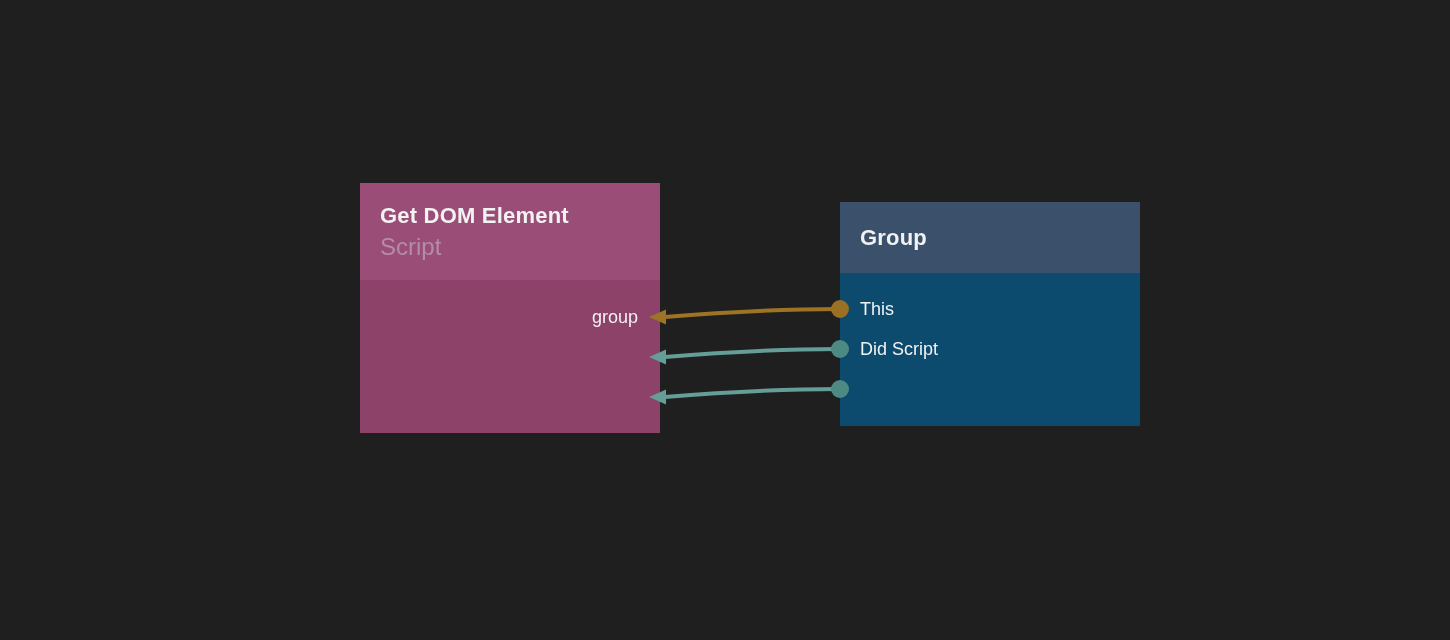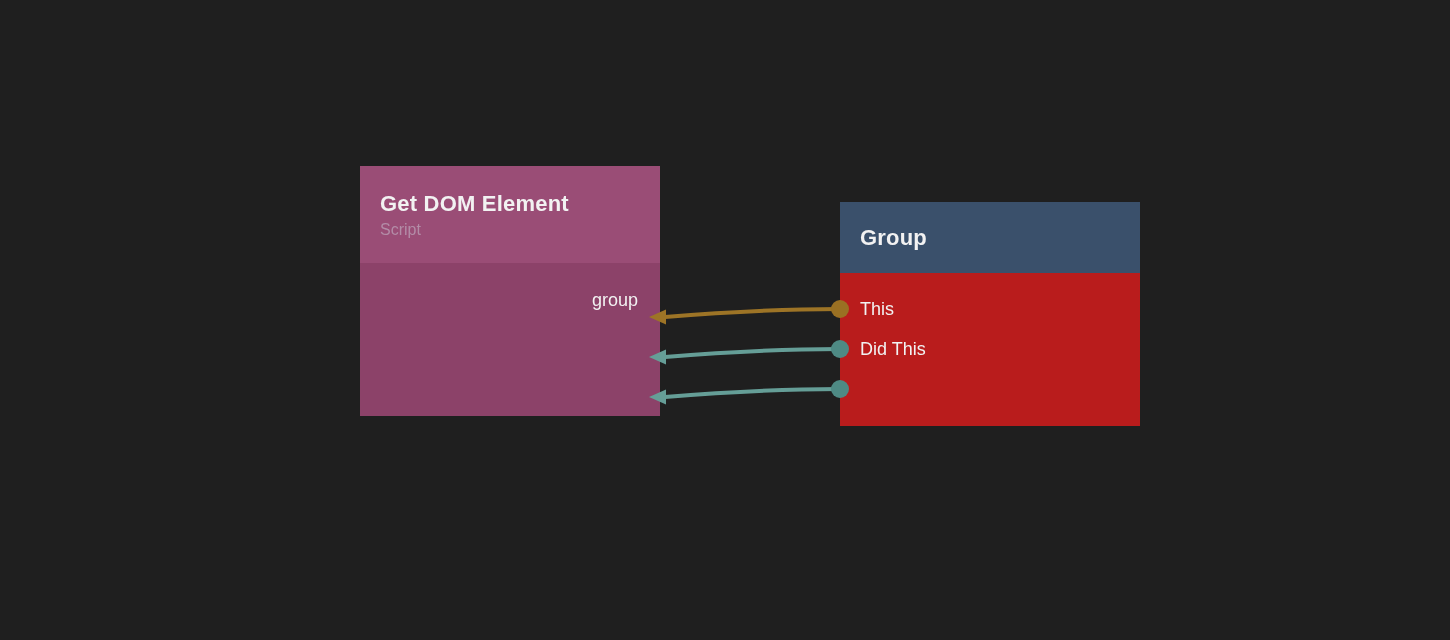--- a/index.html
+++ b/index.html
@@ -3,31 +3,31 @@
 <meta charset="utf-8">
 <style>
   html,body{margin:0;padding:0;background:#1f1f1f;}
   .canvas{
     position:relative;
     width:1450px;height:640px;
     overflow:hidden;
     font-family:"Liberation Sans", sans-serif;
   }
   .node{position:absolute;}
-  .node-script{left:360px;top:166px;width:300px;height:250px;}
+  .node-script{left:360px;top:183px;width:300px;height:250px;}
   .node-group{left:840px;top:202px;width:300px;height:224px;}
   .node-header{
     box-sizing:border-box;
     padding-left:20px;
     display:flex;flex-direction:column;justify-content:center;
   }
   .script-header{height:97px;}
   .group-header{height:71px;}
   .node-title{font-size:22px;font-weight:600;letter-spacing:0.2px;}
-  .node-subtitle{font-size:16px;font-weight:400;margin-top:4px;}
+  .node-subtitle{font-size:24px;font-weight:400;margin-top:4px;}
   .node-body{box-sizing:border-box;height:153px;}
   .script-body{padding-top:17px;}
   .group-body{padding-top:16px;}
   .port-row{
     height:40px;
     display:flex;align-items:center;
     font-size:18px;
   }
   .port-out{justify-content:flex-end;padding-right:22px;}
   .port-in{padding-left:20px;}
@@ -51,26 +51,26 @@
       <div class="port-row port-out" data-interactable="true">
         <span class="port-label" data-interactable="false">group</span>
       </div>
     </div>
   </div>
 
   <div class="node node-group" data-interactable="true" style="color: rgb(242, 242, 242);">
     <div class="node-header group-header" data-interactable="false" style="background-color: rgb(58, 80, 107);">
       <div class="node-title" data-interactable="false">Group</div>
     </div>
-    <div class="node-body group-body" data-interactable="false" style="background-color: #b91c1c;">
+    <div class="node-body group-body" data-interactable="false" style="background-color: #0c4a6e;">
       <div class="port-row port-in" data-interactable="true">
         <span class="port-label" data-interactable="false">This</span>
       </div>
       <div class="port-row port-in" data-interactable="true">
-        <span class="port-label" data-interactable="false">Did This</span>
+        <span class="port-label" data-interactable="false">Did Script</span>
       </div>
     </div>
   </div>
 
   <svg class="wires" width="1450" height="640" viewBox="0 0 1450 640" data-interactable="false">
     <g data-interactable="false">
       <path d="M 840 309 C 795 309, 725 312, 665 317" data-interactable="true" stroke-width="4" fill="none" stroke-linecap="round" stroke="#9d7426"></path>
       <polygon points="649,317 666,309.5 666,324.5" data-interactable="false" fill="#9d7426"></polygon>
       <circle cx="840" cy="309" r="9" data-interactable="true" fill="#9a7023"></circle>
     </g>

